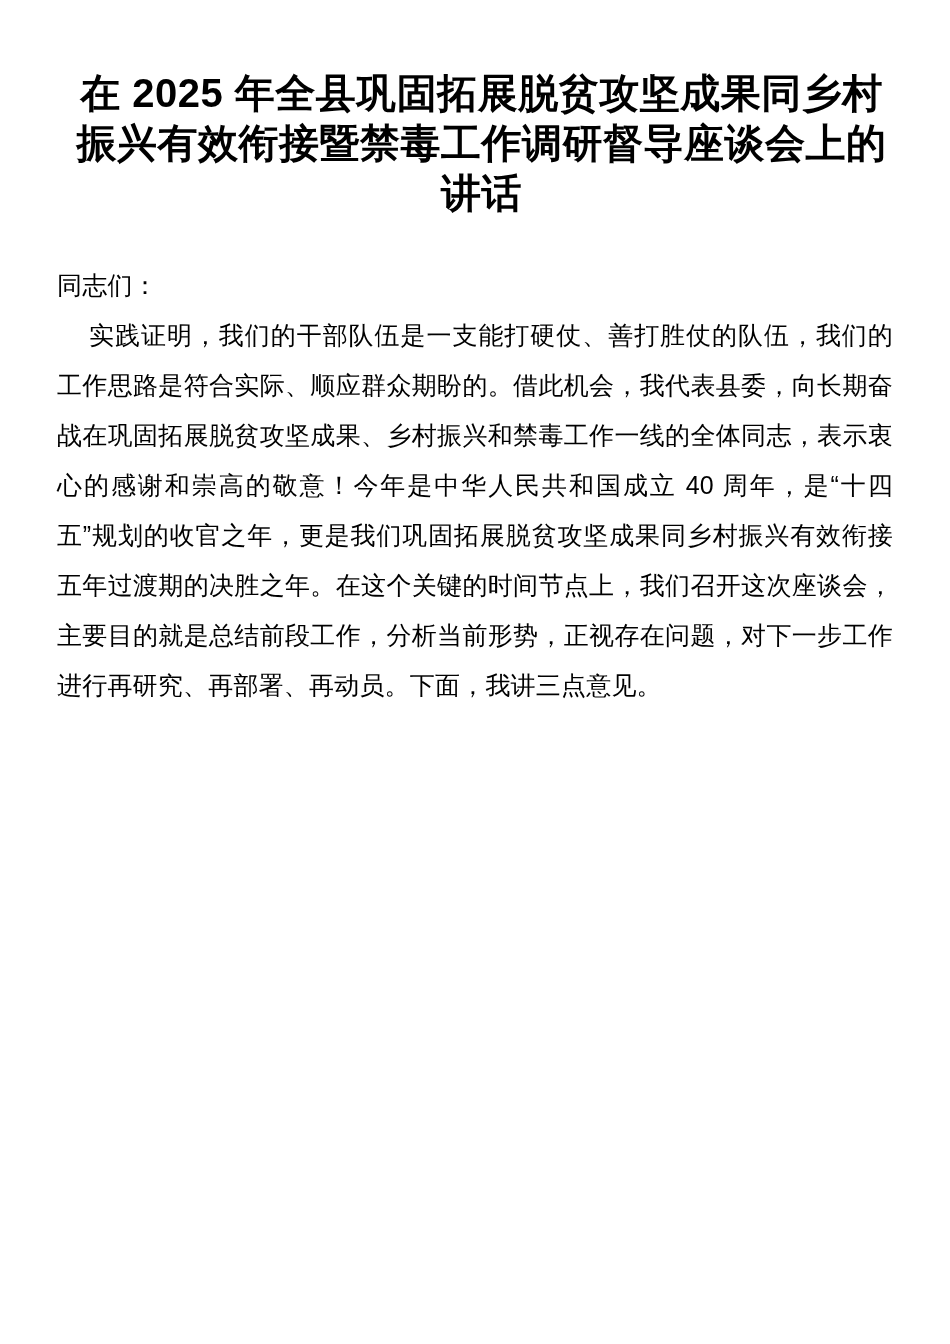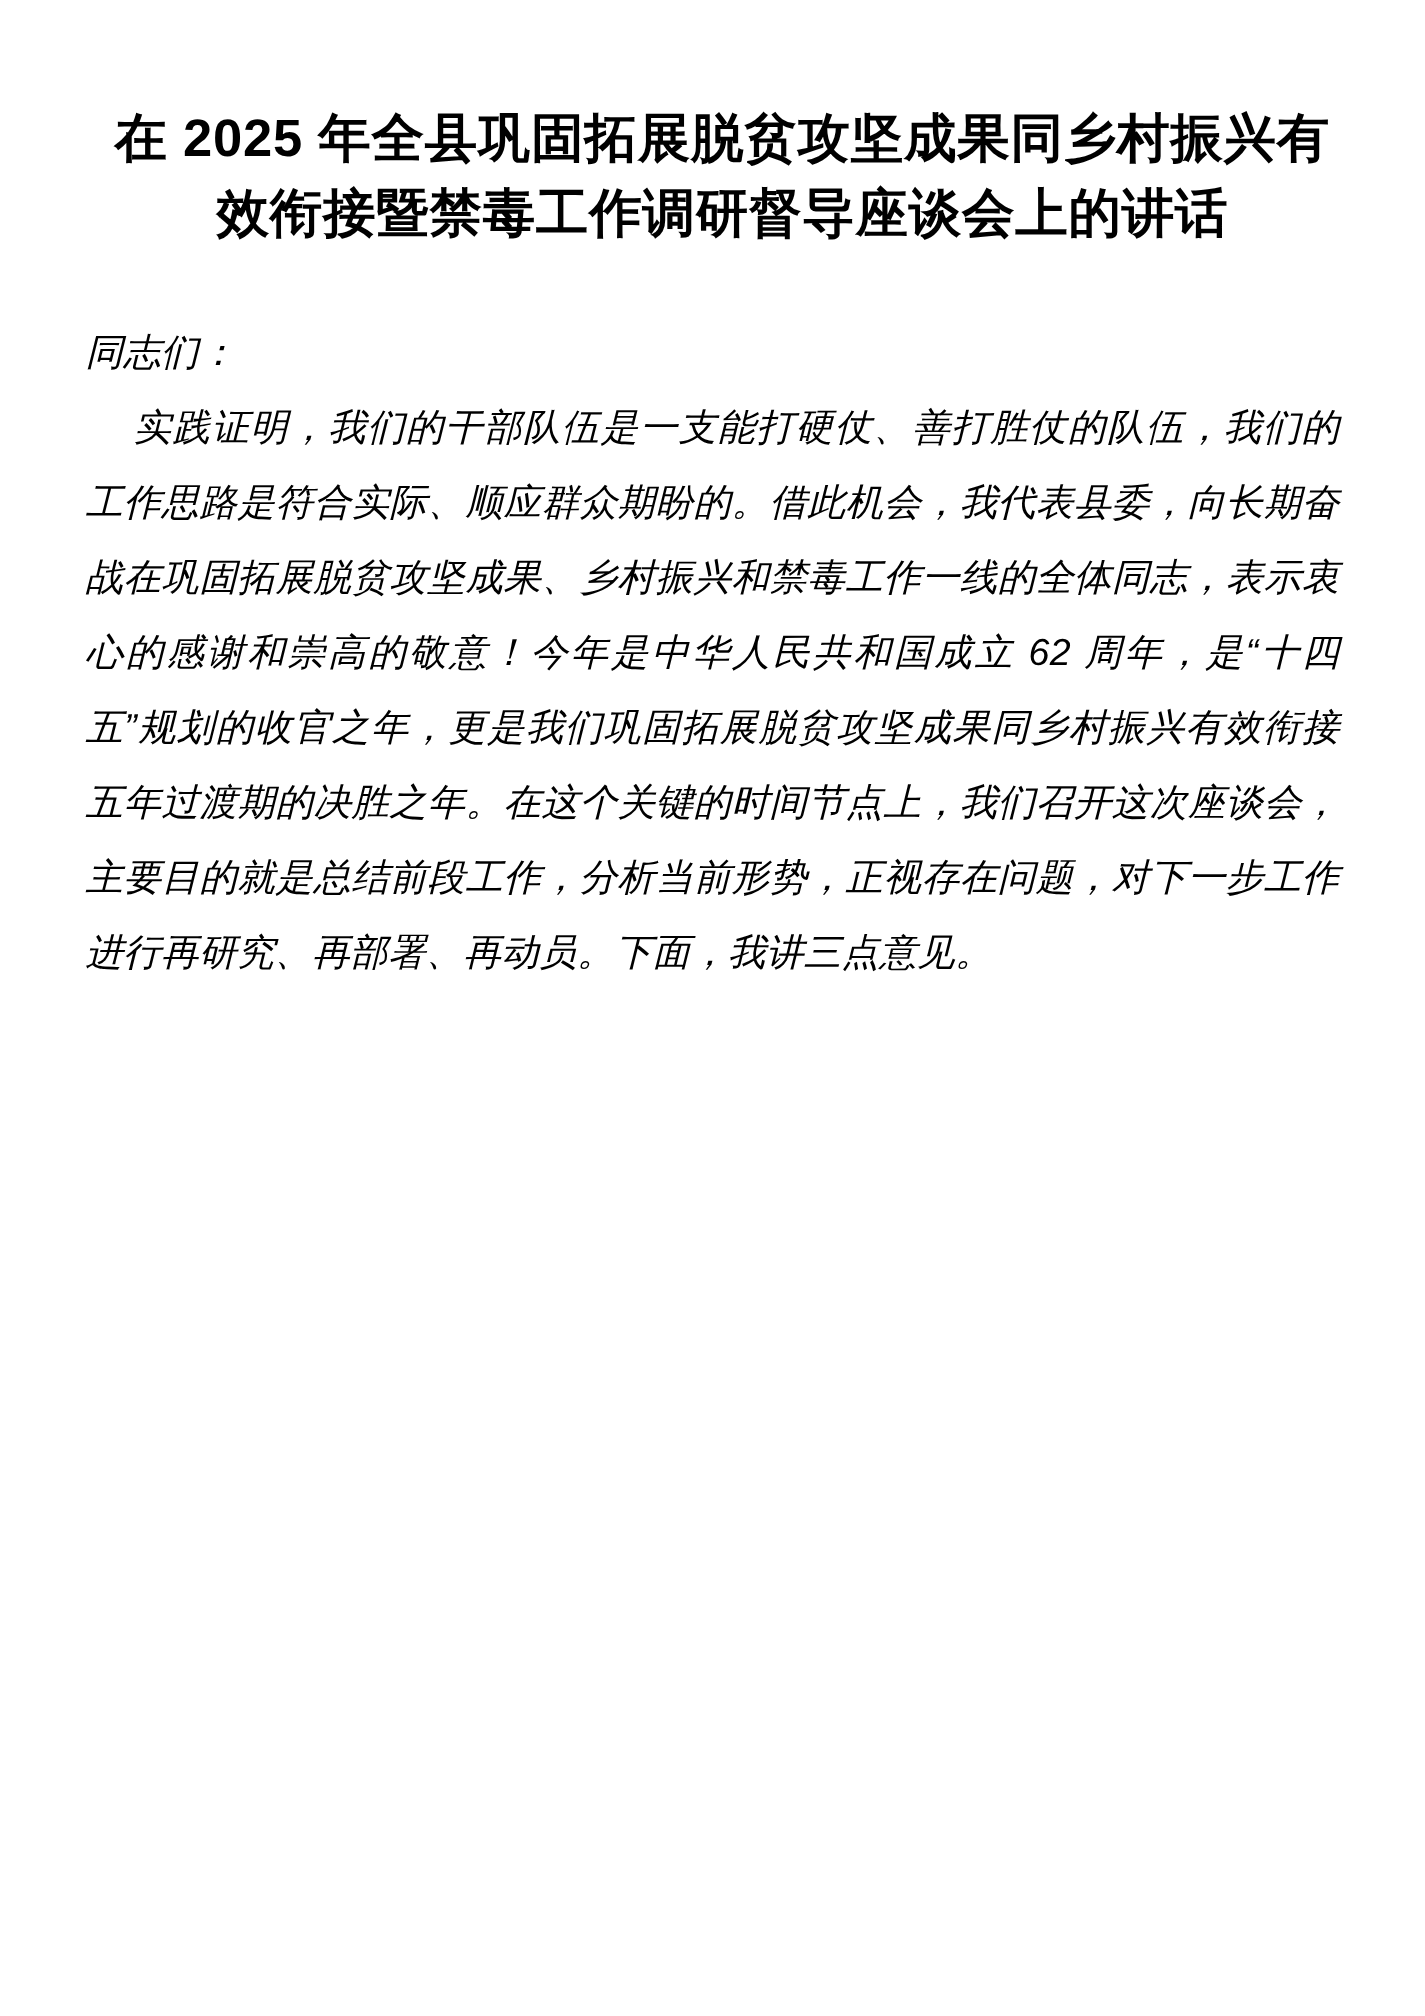--- a/index.html
+++ b/index.html
@@ -15,29 +15,28 @@
     color: #000000;
   }
   .doc-page {
     width: 950px;
     height: 1344px;
     background: #ffffff;
     box-sizing: border-box;
   }
   .doc-title {
     margin: 68px 57px 0 70px;
-    font-size: 35px;
+    font-size: 40px;
     line-height: 50px;
     font-weight: 700;
     text-align: center;
     letter-spacing: 0.5px;
   }
   .doc-content {
     margin: 42px 57px 0 57px;
-    font-style: italic;
   }
   .doc-content p {
     margin: 0;
     font-size: 25px;
     line-height: 50px;
     text-align: justify;
     text-justify: inter-ideograph;
     text-indent: 32px;
     letter-spacing: 0.2px;
   }
@@ -51,17 +50,17 @@
 </head>
 <body>
 
 <div class="doc-page">
   <h1 class="doc-title">在 2025 年全县巩固拓展脱贫攻坚成果同乡村振兴有效衔接暨禁毒工作调研督导座谈会上的讲话</h1>
 
   <div class="doc-content">
     <p class="salutation">同志们：</p>
 
 
-    <p>实践证明，我们的干部队伍是一支能打硬仗、善打胜仗的队伍，我们的工作思路是符合实际、顺应群众期盼的。借此机会，我代表县委，向长期奋战在巩固拓展脱贫攻坚成果、乡村振兴和禁毒工作一线的全体同志，表示衷心的感谢和崇高的敬意！今年是中华人民共和国成立 62 周年，是“十四五”规划的收官之年，更是我们巩固拓展脱贫攻坚成果同乡村振兴有效衔接五年过渡期的决胜之年。在这个关键的时间节点上，我们召开这次座谈会，主要目的就是总结前段工作，分析当前形势，正视存在问题，对下一步工作进行再研究、再部署、再动员。下面，我讲三点意见。</p>
+    <p>实践证明，我们的干部队伍是一支能打硬仗、善打胜仗的队伍，我们的工作思路是符合实际、顺应群众期盼的。借此机会，我代表县委，向长期奋战在巩固拓展脱贫攻坚成果、乡村振兴和禁毒工作一线的全体同志，表示衷心的感谢和崇高的敬意！今年是中华人民共和国成立 40 周年，是“十四五”规划的收官之年，更是我们巩固拓展脱贫攻坚成果同乡村振兴有效衔接五年过渡期的决胜之年。在这个关键的时间节点上，我们召开这次座谈会，主要目的就是总结前段工作，分析当前形势，正视存在问题，对下一步工作进行再研究、再部署、再动员。下面，我讲三点意见。</p>
 
 
   </div>
 </div>
 
 </body></html>

